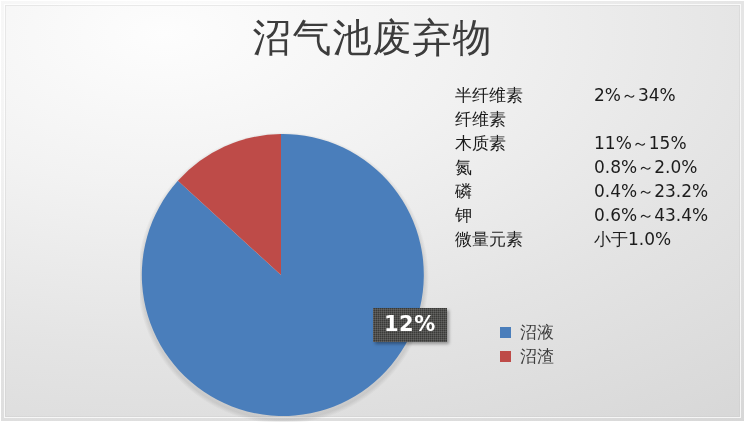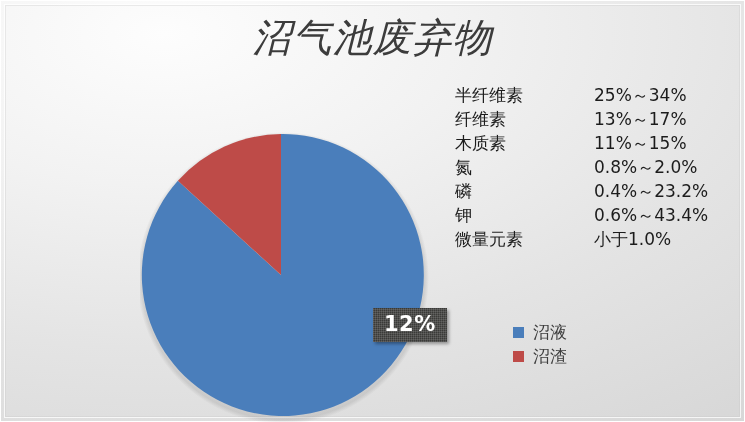--- a/index.html
+++ b/index.html
@@ -102,21 +102,21 @@
   .comp-value {
     font-size: 17px;
     color: #1c1c1c;
     white-space: nowrap;
     letter-spacing: 0px;
   }
 
   
   #legend {
     position: absolute;
-    left: 513px;
+    left: 500px;
     top: 320px;
   }
   .legend-item {
     display: flex;
     align-items: center;
     height: 24px;
   }
   .legend-swatch {
     width: 11px;
     height: 11px;
@@ -130,21 +130,21 @@
   }
 </style>
 </head>
 <body>
 
 <div id="canvas">
 
   <div id="frame-outer"></div>
   <div id="frame-inner"></div>
 
-  <div id="chart-title" style="color: rgb(60, 60, 60); font-style: italic;">沼气池废弃物</div>
+  <div id="chart-title" style="color: rgb(60, 60, 60);">沼气池废弃物</div>
 
   <div id="pie-wrap">
     <svg id="pie-svg" width="290" height="300" viewBox="0 0 290 300">
       <defs>
         <radialGradient id="pieShadowGrad" cx="50%" cy="50%" r="50%">
           <stop offset="82%" stop-color="rgba(120,120,120,0.00)"></stop>
           <stop offset="97%" stop-color="rgba(120,120,120,0.22)"></stop>
           <stop offset="100%" stop-color="rgba(120,120,120,0.00)"></stop>
         </radialGradient>
       </defs>
@@ -157,26 +157,25 @@
     </svg>
 
     <div id="label-zhazha" class="data-label">12%</div>
 
   </div>
 
   <div id="composition-table">
 
     <div class="comp-row">
       <span class="comp-name">半纤维素</span>
-      <span class="comp-value">25%～34%</span>
+      <span class="comp-value">2%～34%</span>
     </div>
 
     <div class="comp-row">
       <span class="comp-name">纤维素</span>
-      <span class="comp-value">13%～17%</span>
     </div>
 
     <div class="comp-row">
       <span class="comp-name">木质素</span>
       <span class="comp-value">11%～15%</span>
     </div>
 
     <div class="comp-row">
       <span class="comp-name">氮</span>
       <span class="comp-value">0.8%～2.0%</span>

